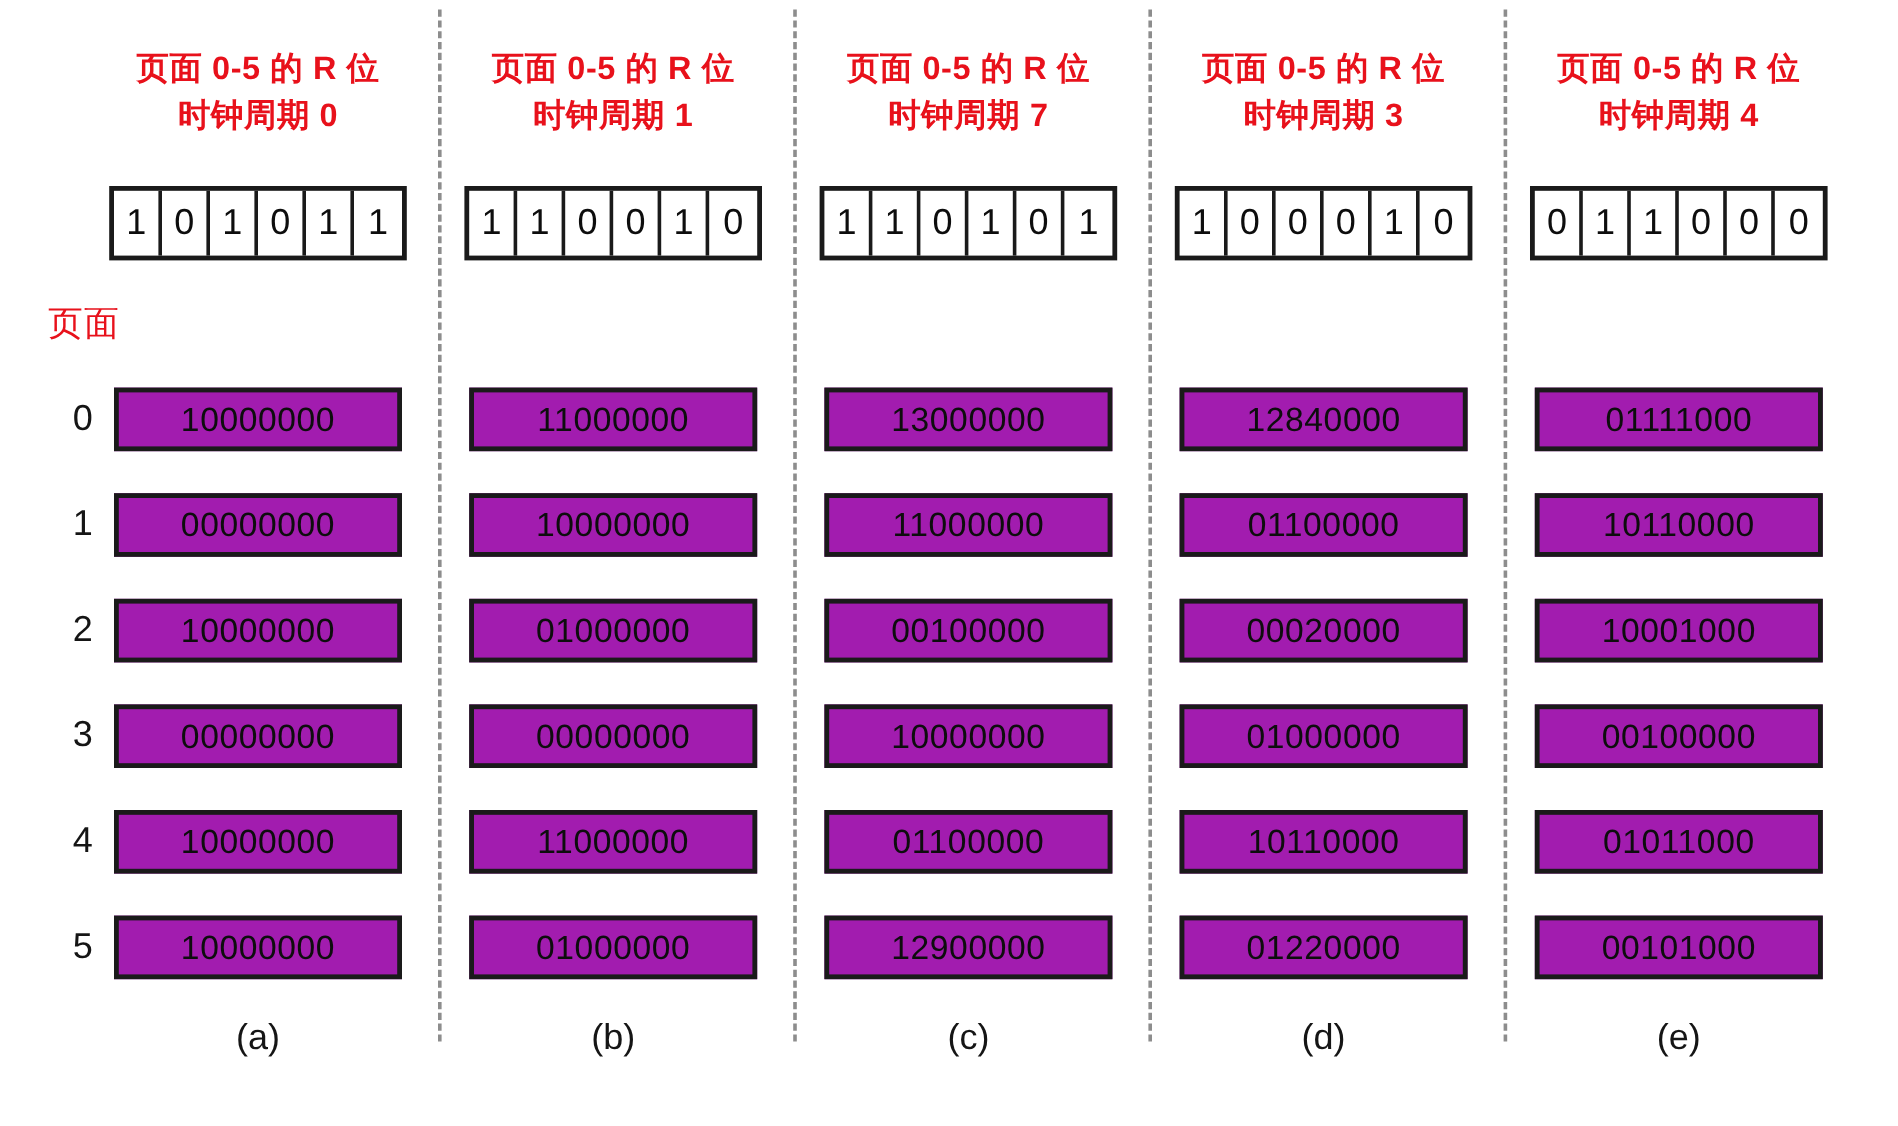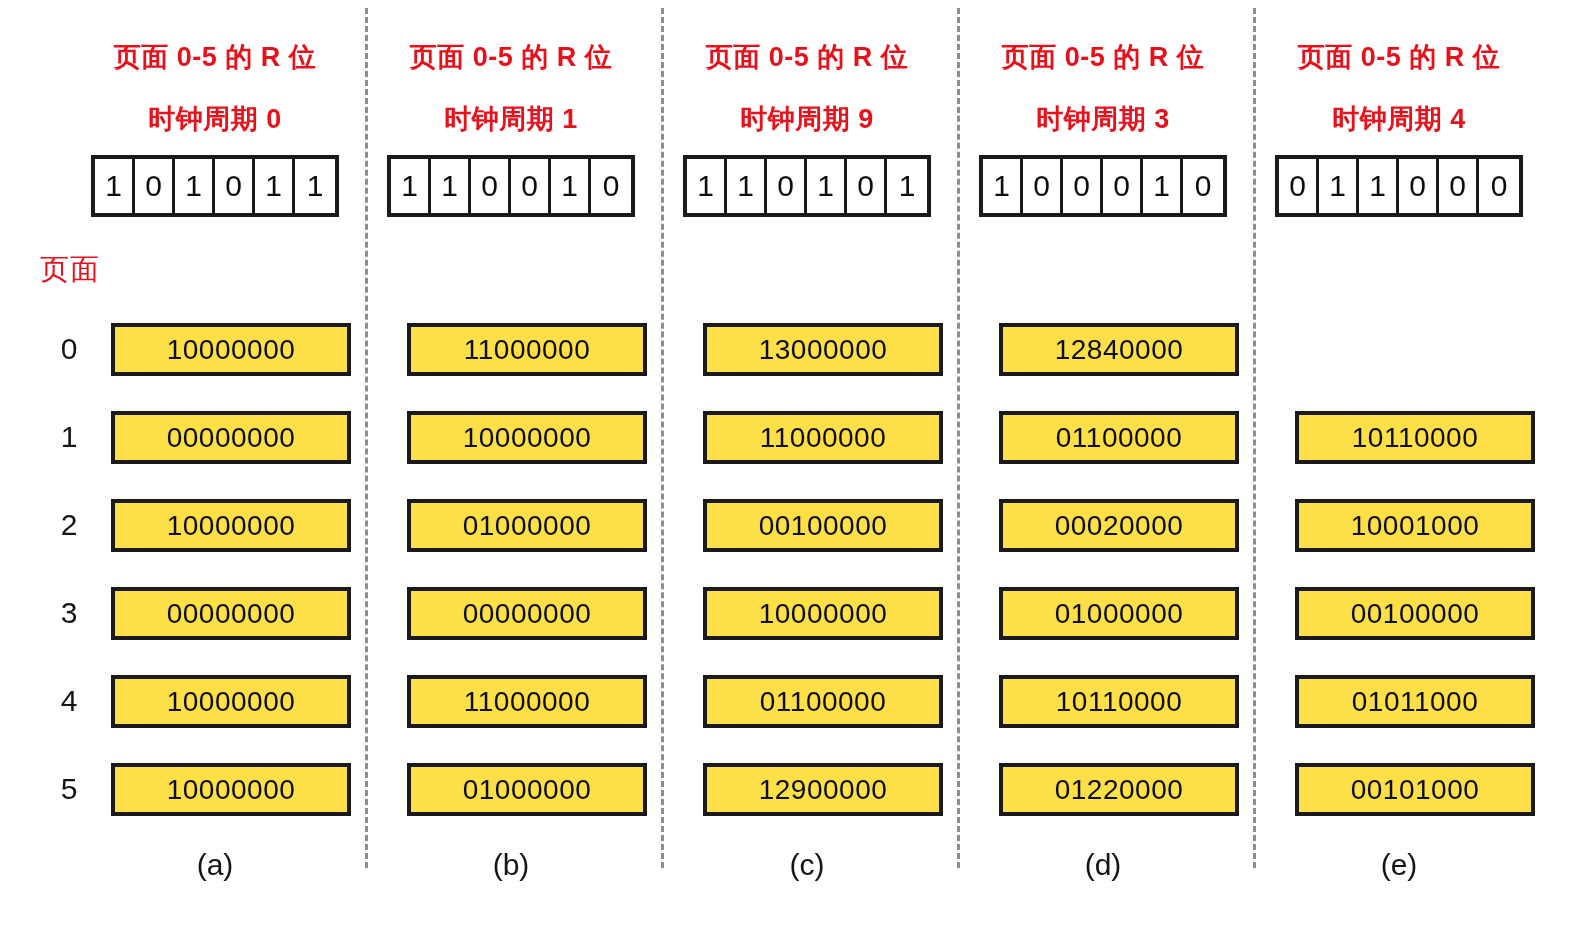--- a/index.html
+++ b/index.html
@@ -44,21 +44,21 @@
     top: 38px;
     left: 0;
     width: 296px;
     text-align: center;
     color: #e8111b;
     font-size: 27px;
     font-weight: bold;
     line-height: 1.45;
     letter-spacing: 0.5px;
   }
-  .col-title .line2 { display: block; margin-top: 23px; }
+  .col-title .line2 { display: block; }
 
   
   .rbits {
     position: absolute;
     top: 155px;
     left: 50%;
     transform: translateX(-50%);
     display: flex;
     border: 4px solid #1a1a1a;
     background: #ffffff;
@@ -104,29 +104,28 @@
 
   
   .counter-box {
     position: absolute;
     left: 50%;
     transform: translateX(-50%);
     width: 240px;
     height: 53px;
     box-sizing: border-box;
     border: 4px solid #1a1a1a;
-    background: #fde047;
+    background: #a21caf;
     display: flex;
     align-items: center;
     justify-content: center;
     font-size: 28px;
     color: #0d0d0d;
     letter-spacing: 0.5px;
     line-height: 1;
-    margin-left: 16px;
   }
 
   
   .sub-label {
     position: absolute;
     top: 848px;
     left: 0;
     width: 296px;
     text-align: center;
     font-size: 30px;
@@ -192,21 +191,21 @@
     <div class="counter-box" style="top:499px">01000000</div>
     <div class="counter-box" style="top:587px">00000000</div>
     <div class="counter-box" style="top:675px">11000000</div>
     <div class="counter-box" style="top:763px">01000000</div>
     <div class="sub-label">(b)</div>
   </div>
 
   <div class="column" style="left:659px">
     <div class="col-title">
       <span>页面 0-5 的 R 位</span>
-      <span class="line2">时钟周期 9</span>
+      <span class="line2">时钟周期 7</span>
     </div>
     <div class="rbits">
       <span class="rbit">1</span>
       <span class="rbit">1</span>
       <span class="rbit">0</span>
       <span class="rbit">1</span>
       <span class="rbit">0</span>
       <span class="rbit">1</span>
     </div>
     <div class="counter-box" style="top:323px">13000000</div>
@@ -246,20 +245,21 @@
       <span class="line2">时钟周期 4</span>
     </div>
     <div class="rbits">
       <span class="rbit">0</span>
       <span class="rbit">1</span>
       <span class="rbit">1</span>
       <span class="rbit">0</span>
       <span class="rbit">0</span>
       <span class="rbit">0</span>
     </div>
+    <div class="counter-box" style="top:323px">01111000</div>
     <div class="counter-box" style="top:411px">10110000</div>
     <div class="counter-box" style="top:499px">10001000</div>
     <div class="counter-box" style="top:587px">00100000</div>
     <div class="counter-box" style="top:675px">01011000</div>
     <div class="counter-box" style="top:763px">00101000</div>
     <div class="sub-label">(e)</div>
   </div>
 
 </div>
 

